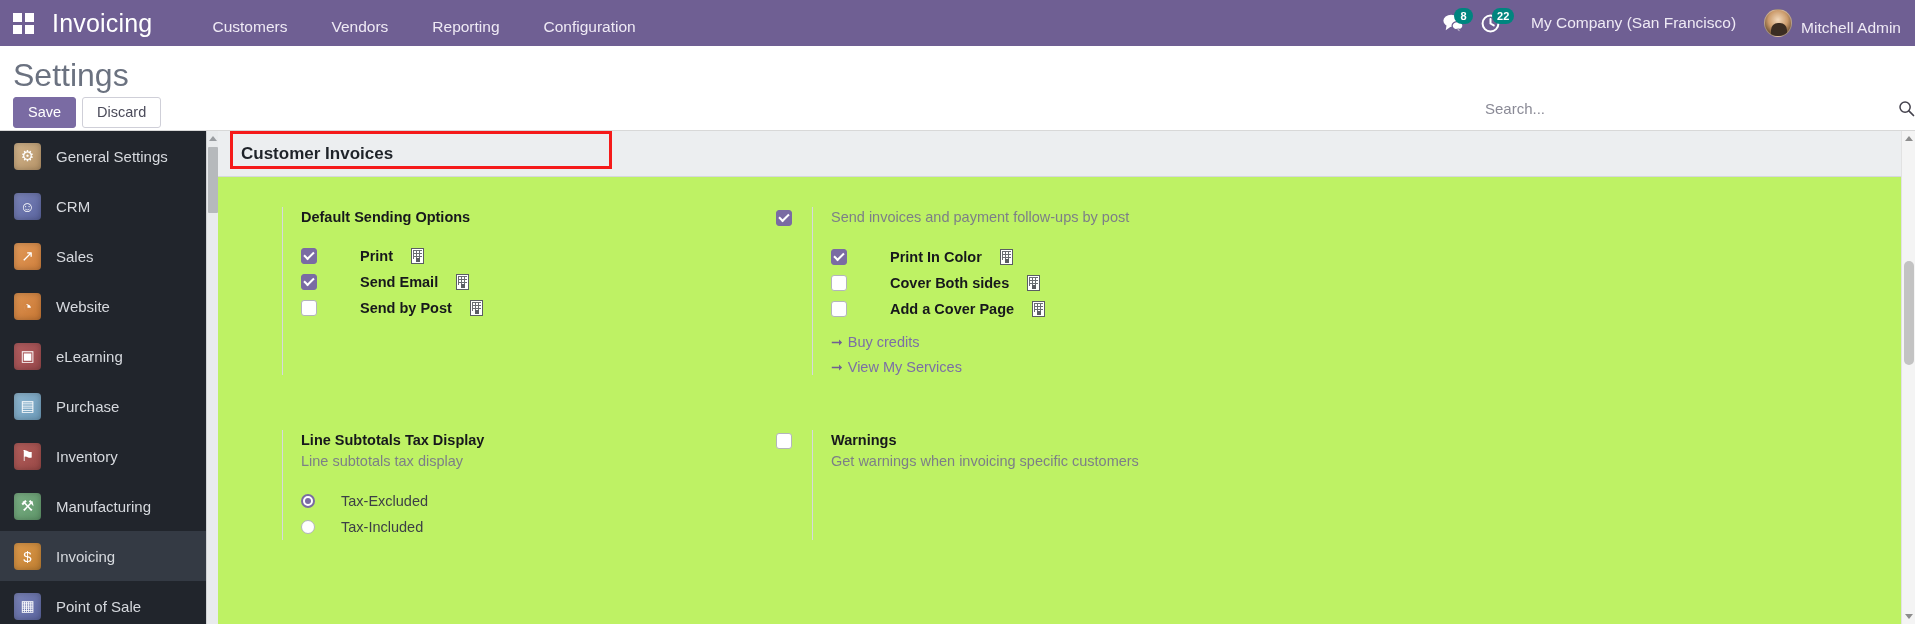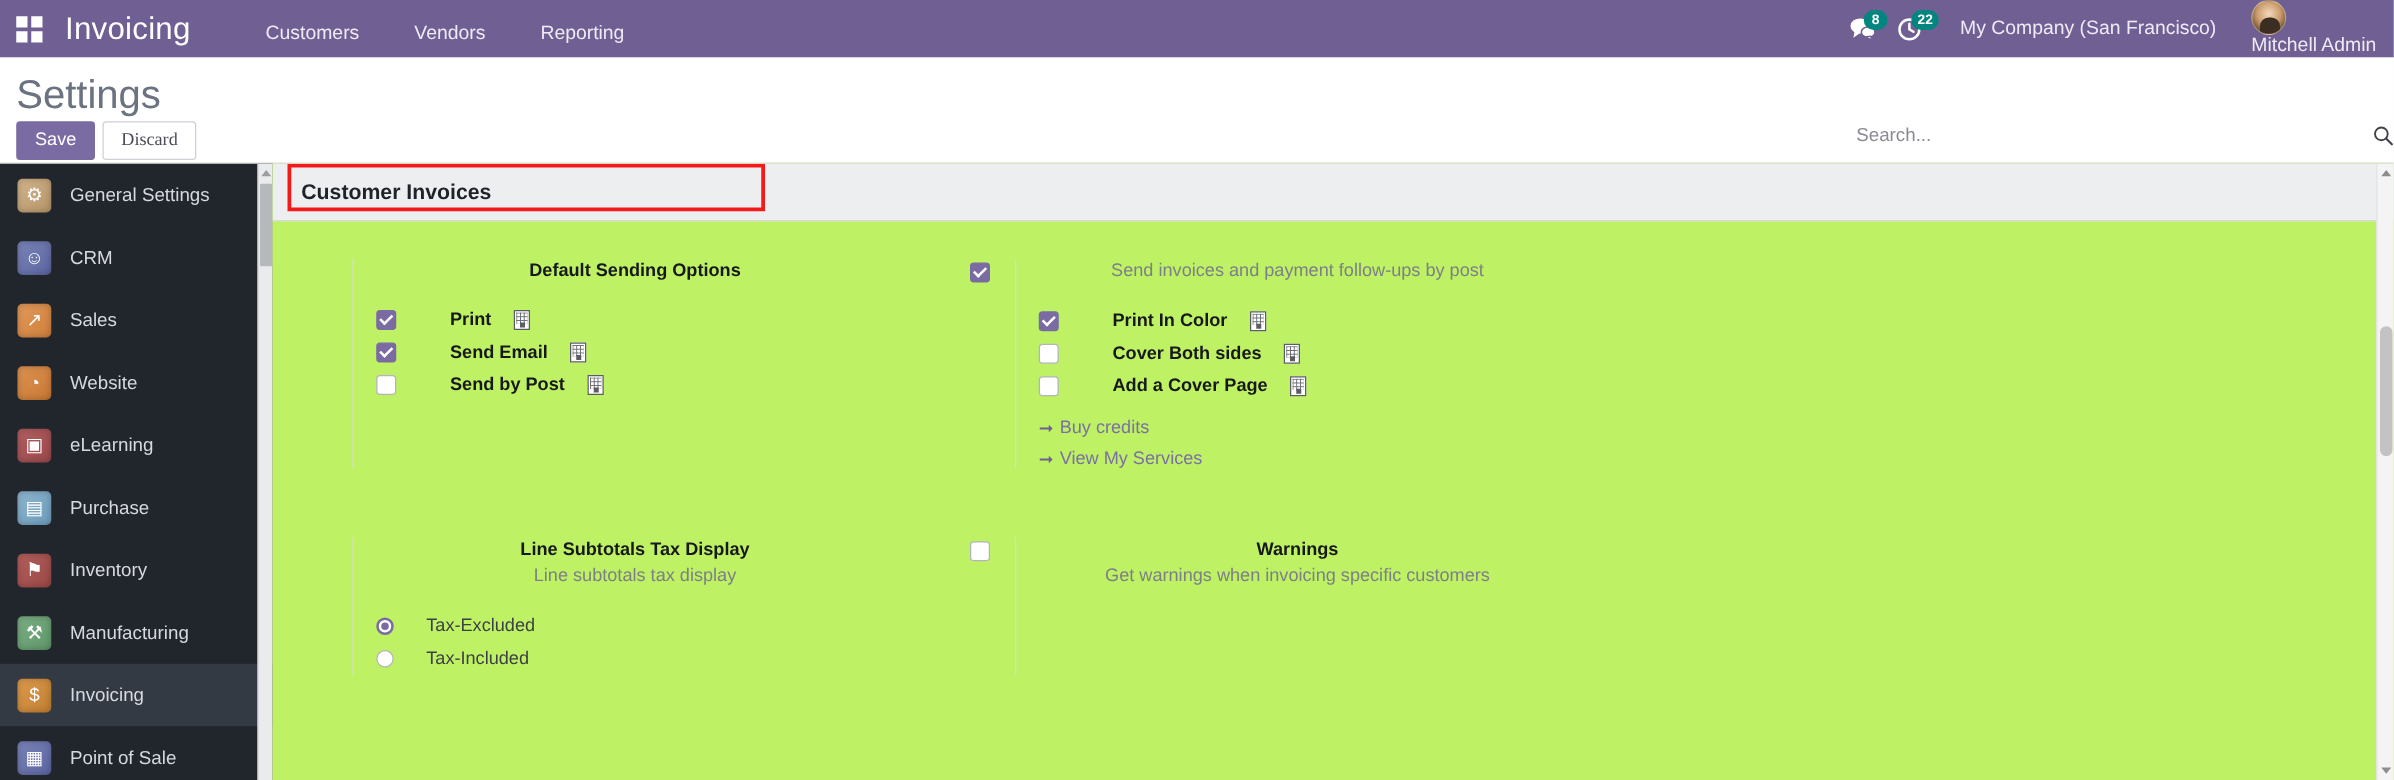--- a/index.html
+++ b/index.html
@@ -51,21 +51,21 @@
     background: #00857f; color: #fff;
     font-size: 11px; font-weight: 700;
     border-radius: 9px; min-width: 19px; height: 16px;
     display: flex; align-items: center; justify-content: center;
     padding: 0 5px;
   }
   .company-name {
     font-size: 15.5px; color: #efeaf5; padding: 0 22px;
     cursor: pointer; white-space: nowrap;
   }
-  .user-area { display: flex; align-items: flex-start; cursor: pointer; padding-left: 6px; flex-direction: column; }
+  .user-area { display: flex; align-items: flex-end; cursor: pointer; padding-left: 6px; }
   .avatar {
     width: 28px; height: 28px; border-radius: 50%;
     background: radial-gradient(circle at 50% 38%, #f2d9bc 0%, #cb9b6b 46%, #7a5a3a 72%, #4a3a2a 100%);
     border: 1px solid #ffffff55; margin-right: 9px; overflow: hidden;
     position: relative;
   }
   .avatar::after {
     content:''; position:absolute; left:6px; top:13px; width:16px; height:14px;
     background:#3b2d22; border-radius:7px 7px 3px 3px;
   }
@@ -81,21 +81,21 @@
   .page-title {
     position: absolute; left: 13px; top: 11px;
     font-size: 32px; color: #6b7280; font-weight: 400;
   }
   .btn-row { position: absolute; left: 13px; top: 51px; display: flex; gap: 6px; }
   .btn {
     font-size: 14.5px; padding: 5px 14px; border-radius: 3px;
     cursor: pointer; line-height: 1.3; white-space: nowrap;
   }
   .btn-save { background: #7a6ba3; color: #ffffff; border: 1px solid #7a6ba3; }
-  .btn-discard { background: #ffffff; color: #4b4b5a; border: 1px solid #cfcfd8; font-family: Liberation Serif, serif; }
+  .btn-discard { background: #ffffff; color: #4b4b5a; border: 1px solid #cfcfd8; }
 
   .searchbox {
     position: absolute; right: 0; top: 52px;
     width: 430px; display: flex; align-items: center;
     border-bottom: 1px solid transparent;
   }
   .search-input {
     flex: 1; border: none; outline: none;
     font-size: 15px; color: #44424d;
     font-family: "Liberation Sans", sans-serif;
@@ -168,21 +168,21 @@
   
   .annot-rect {
     position: absolute;
     left: 12px; top: 0px;
     width: 382px; height: 38px;
     border: 3px solid #f51a1a;
     pointer-events: none;
     z-index: 5;
   }
 
-  .settings-body { padding: 30px 16px 0 0; position: relative; text-align: center; }
+  .settings-body { padding: 30px 16px 0 0; position: relative; }
 
   .setting-row { display: flex; }
   .setting-col {
     width: 497px; display: flex; padding: 0 0 0 10px;
   }
   .setting-col + .setting-col { margin-left: 33px; }
 
   .cbox-cell {
     width: 54px; flex: 0 0 54px;
     display: flex; justify-content: flex-end; padding-right: 20px; padding-top: 3px;
@@ -283,20 +283,21 @@
         <span></span>
         <span></span>
         <span></span>
     </div>
   </div>
   <div class="brand">Invoicing</div>
 
   <div class="menu-item">Customers</div>
   <div class="menu-item">Vendors</div>
   <div class="menu-item">Reporting</div>
+  <div class="menu-item">Configuration</div>
 
   <div class="topbar-right">
     <div class="sysicon">
       <svg width="22" height="20" viewBox="0 0 24 22">
         <ellipse cx="10" cy="8.5" rx="8.6" ry="6.6" fill="#ffffff"></ellipse>
         <path d="M5 13 L4 19 L10.5 14.3 Z" fill="#ffffff"></path>
         <ellipse cx="17" cy="14" rx="6" ry="4.6" fill="#ffffff" stroke="#6f5f93" stroke-width="1.4"></ellipse>
         <path d="M19 17.5 L20 21 L15.5 18 Z" fill="#ffffff" stroke="#6f5f93" stroke-width="1"></path>
       </svg>
       <span class="badge">8</span>

